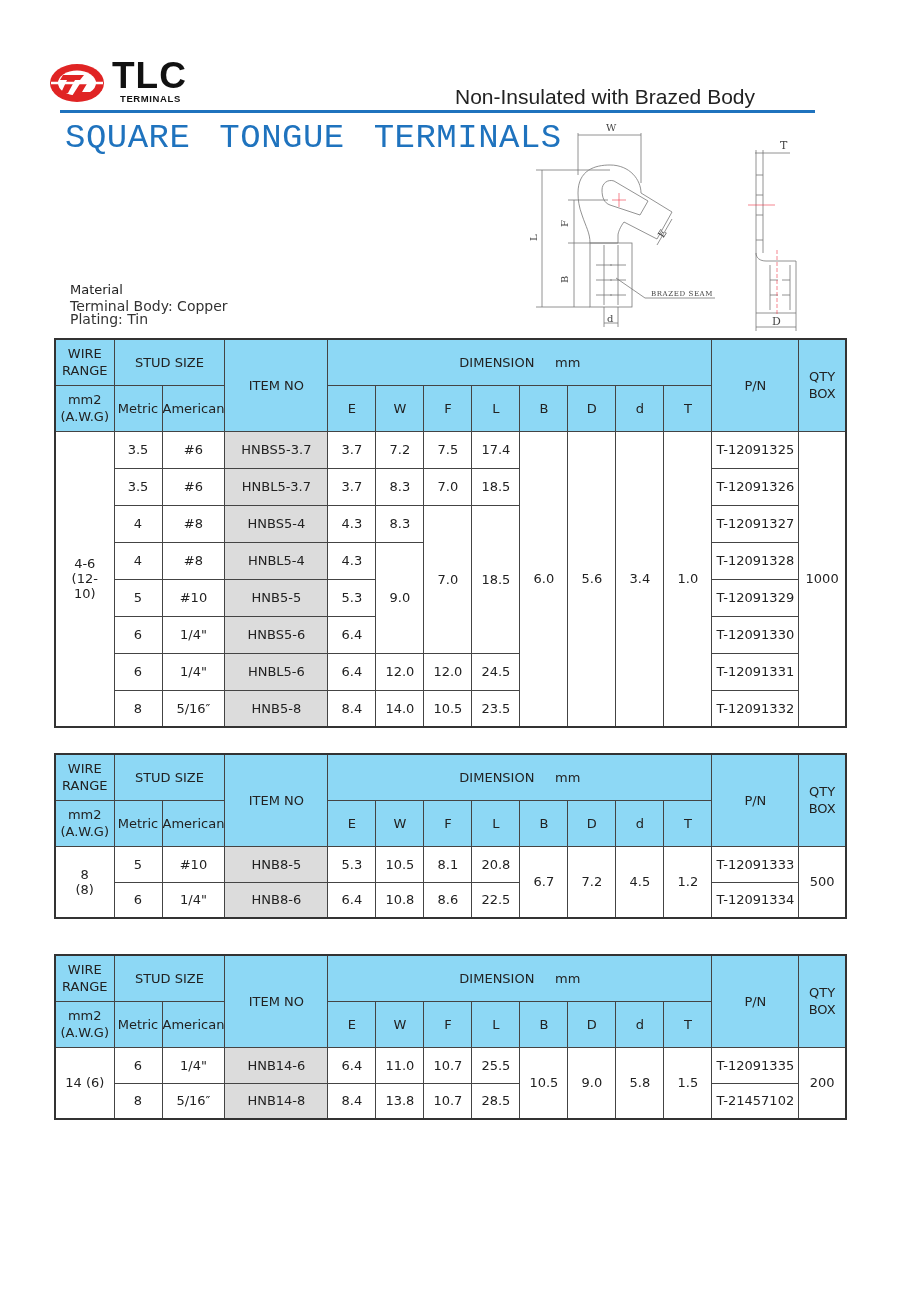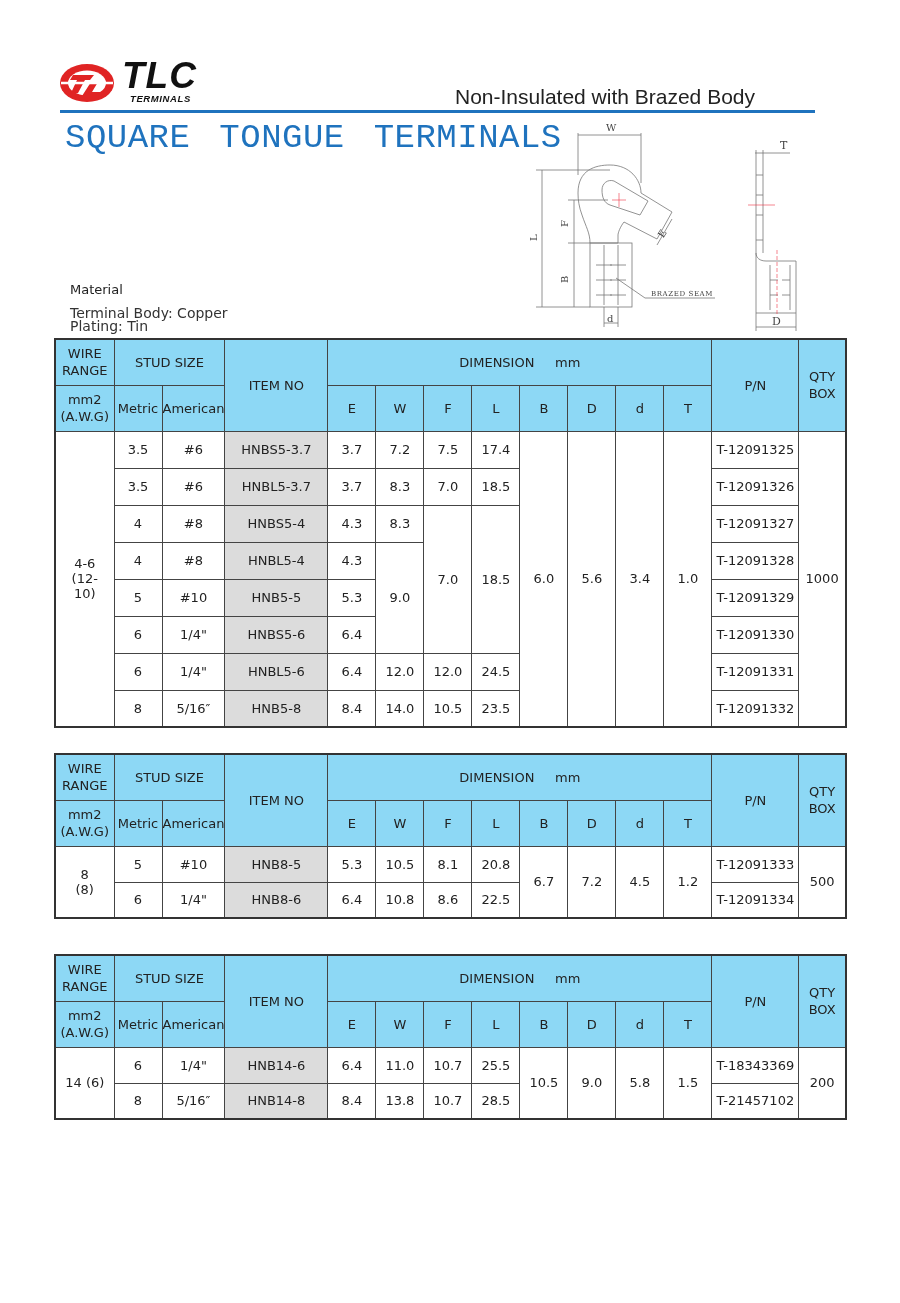--- a/index.html
+++ b/index.html
@@ -1,31 +1,31 @@
 <!DOCTYPE html>
 <html><head>
 <meta charset="utf-8">
 <style>
   html, body { margin: 0; padding: 0; background: #ffffff; }
   body { width: 900px; height: 1303px; position: relative; font-family: "DejaVu Sans", sans-serif; color: #1a1a1a; overflow: hidden; }
 
-  .logo { position: absolute; left: 58px; top: 60px; width: 150px; height: 46px; font-style: italic; }
+  .logo { position: absolute; left: 48px; top: 60px; width: 150px; height: 46px; }
   .logo-circle { position: absolute; left: 0; top: 2px; width: 58px; height: 42px; }
   .logo-tlc { position: absolute; left: 64px; top: -4px; font-family: "Liberation Sans", sans-serif; font-weight: bold; font-size: 37px; letter-spacing: 1px; color: #111; line-height: 40px; }
   .logo-sub { position: absolute; left: 72px; top: 33px; font-family: "Liberation Sans", sans-serif; font-size: 9.5px; font-weight: bold; letter-spacing: 0.6px; color: #111; text-align: center; }
 
   .subtitle { position: absolute; left: 455px; top: 85px; font-family: "Liberation Sans", sans-serif; font-size: 21px; color: #222; }
   .rule { position: absolute; left: 60px; top: 110px; width: 755px; height: 3px; background: #1f73be; }
   .title { position: absolute; left: 59px; top: 119px; font-family: Liberation Mono, monospace; font-size: 34px; color: #1f73be; letter-spacing: 0.5px; word-spacing: 8px; margin-left: 6px; }
 
   .diagram-front { position: absolute; left: 520px; top: 115px; width: 200px; height: 220px; }
   .diagram-side { position: absolute; left: 730px; top: 135px; width: 90px; height: 200px; }
 
   .material { position: absolute; left: 70px; top: 282px; }
-  .material-title { font-family: "DejaVu Sans", sans-serif; font-size: 13px; color: #222; margin-bottom: 10px; }
+  .material-title { font-family: "DejaVu Sans", sans-serif; font-size: 13px; color: #222; margin-bottom: 3px; }
   .material-line { font-family: "DejaVu Sans", sans-serif; font-size: 14px; color: #333; line-height: 13px; }
 
   table.spec { position: absolute; left: 54px; border-collapse: collapse; table-layout: fixed; font-family: "DejaVu Sans", sans-serif; font-size: 13px; color: #222; border: 2px solid #333; }
   table.spec td, table.spec th { border: 1px solid #444; text-align: center; vertical-align: middle; padding: 0; font-weight: normal; }
   table.spec th { background: #8dd8f5; line-height: 17px; }
   table.spec td.item { background: #dcdcdc; }
   table.spec td { background: #fff; }
   .t1 { top: 338px; }
   .t2 { top: 753px; }
   .t3 { top: 954px; }
@@ -378,21 +378,21 @@
           <td>1/4"</td>
           <td class="item">HNB14-6</td>
           <td>6.4</td>
           <td>11.0</td>
           <td>10.7</td>
           <td>25.5</td>
           <td rowspan="2">10.5</td>
           <td rowspan="2">9.0</td>
           <td rowspan="2">5.8</td>
           <td rowspan="2">1.5</td>
-          <td>T-18343369</td>
+          <td>T-12091335</td>
           <td rowspan="2">200</td>
         </tr>
         <tr style="height: 36px;">
           <td>8</td>
           <td>5/16″</td>
           <td class="item">HNB14-8</td>
           <td>8.4</td>
           <td>13.8</td>
           <td>10.7</td>
           <td>28.5</td>

